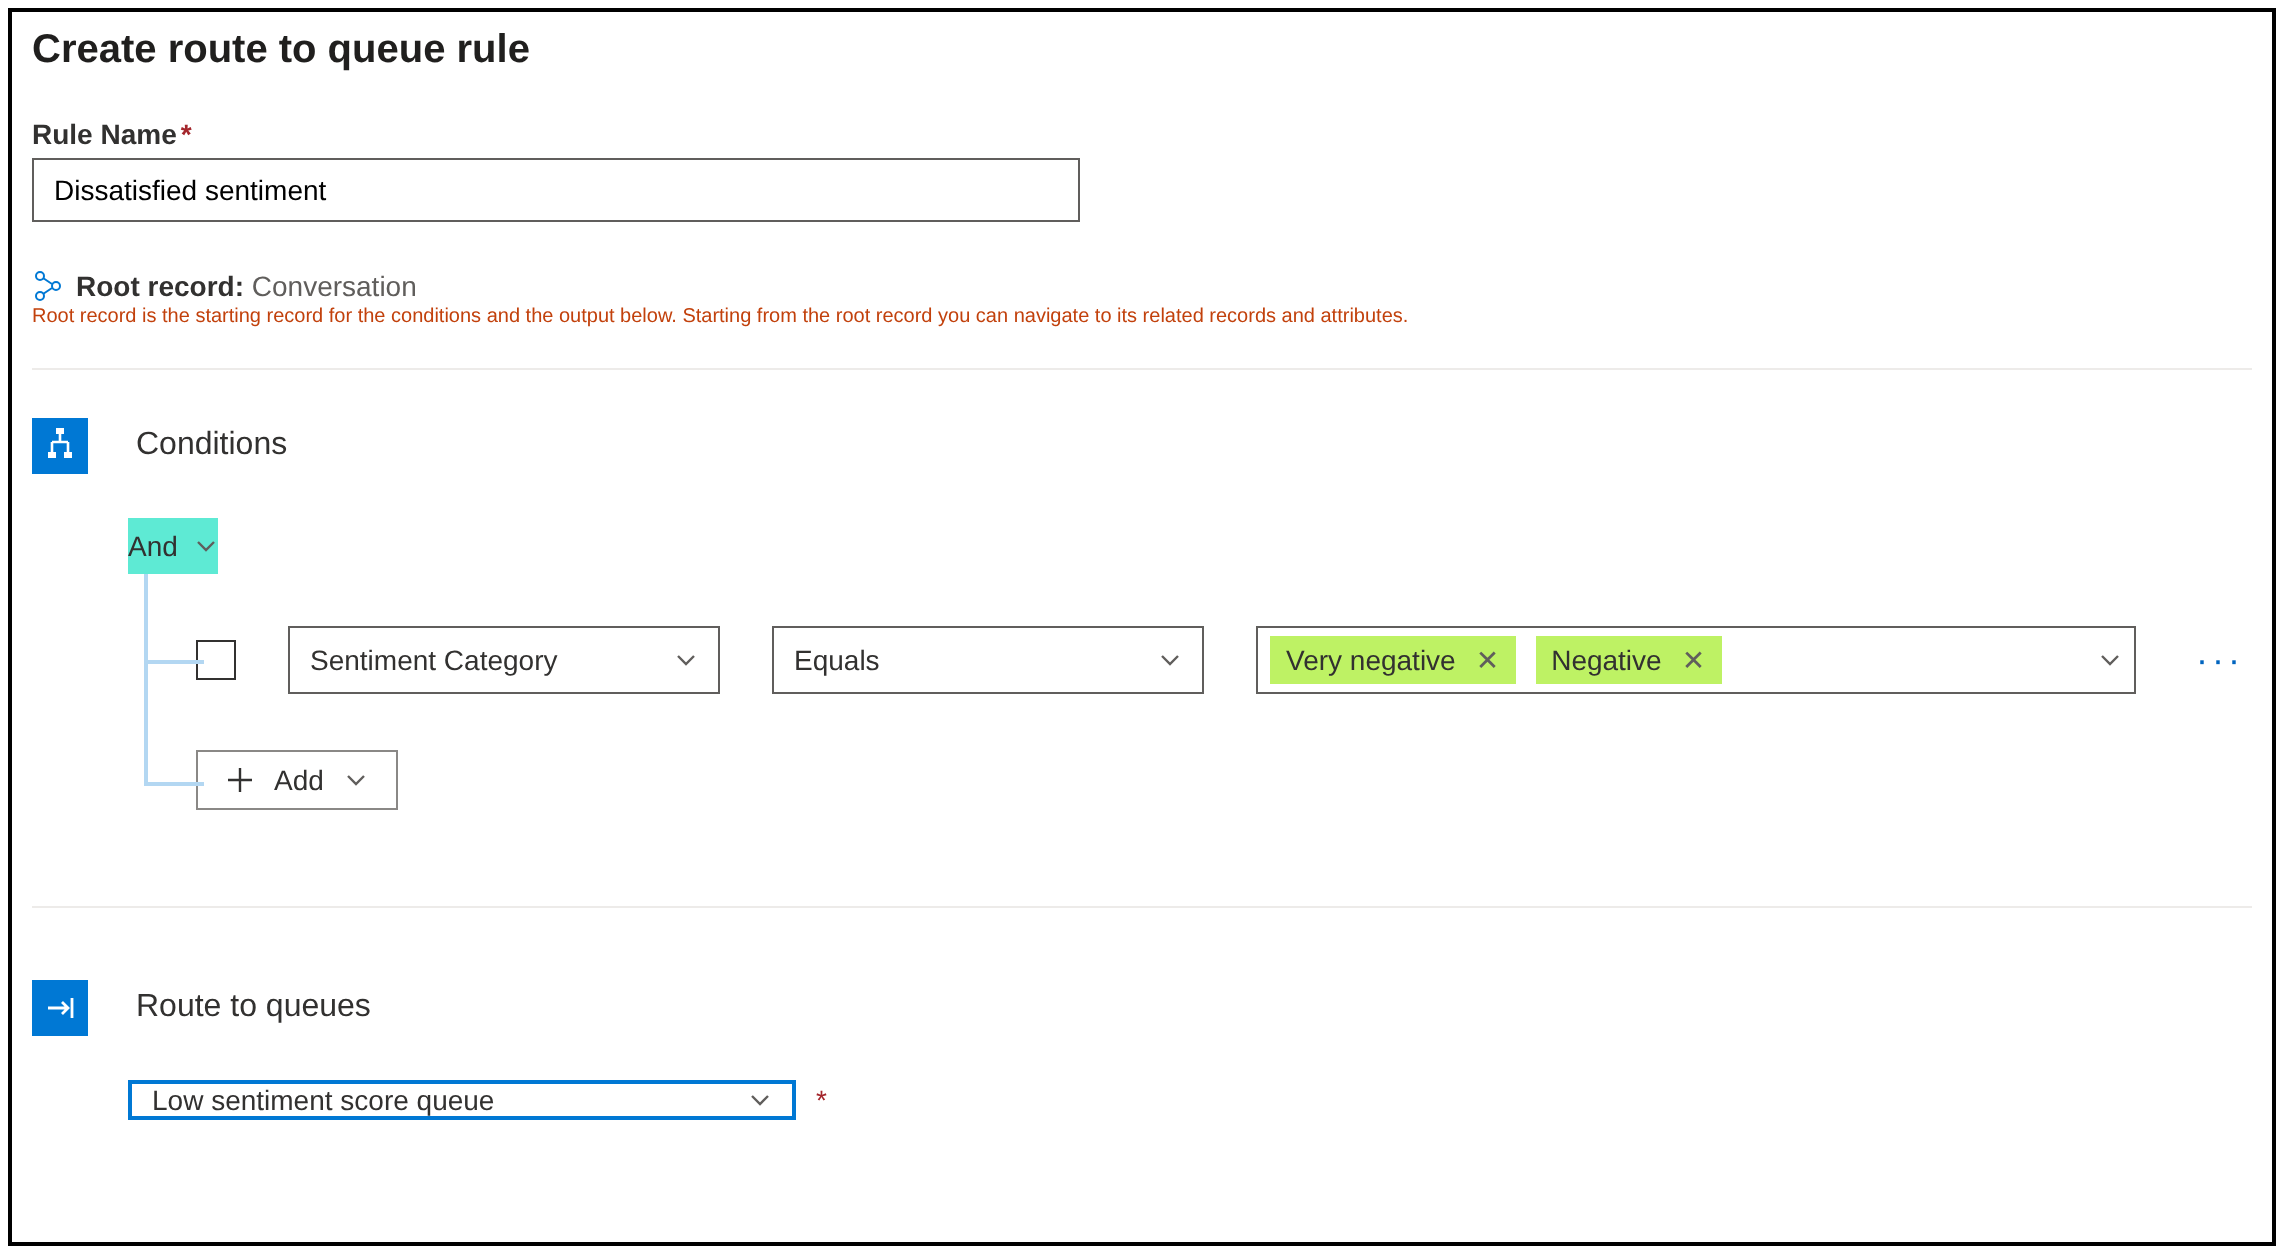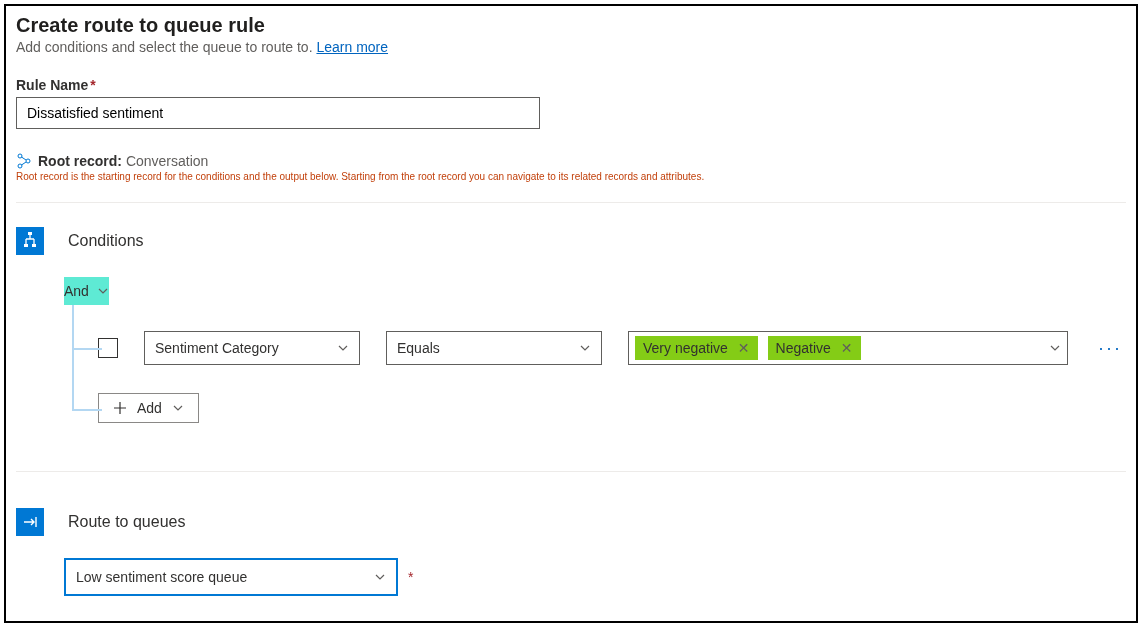--- a/index.html
+++ b/index.html
@@ -97,51 +97,48 @@
       padding: 0 10px; font-size: 14px; cursor: pointer;
     }
     .select-field { width: 224px; }
     .select-op { width: 224px; }
     .multi-value {
       height: 34px; border: 1px solid #605e5c; background: #fff;
       display: inline-flex; align-items: center; padding: 0 6px; gap: 10px;
       flex: 1; min-width: 440px;
     }
     .tag {
-      background: #84cc16; padding: 4px 8px; display: inline-flex; align-items: center; gap: 10px;
+      background: #bef264; padding: 4px 8px; display: inline-flex; align-items: center; gap: 10px;
       color: #323130;
     }
     .tag-x { color: #605e5c; cursor: pointer; font-size: 14px; }
     .mv-spacer { flex: 1; }
     .more-btn { color: #0064bf; font-size: 18px; letter-spacing: 2px; cursor: pointer; padding: 0 4px; }
 
     .add-row { padding-top: 28px; padding-bottom: 40px; }
     .add-btn {
       display: inline-flex; align-items: center; gap: 10px;
       border: 1px solid #8a8886; padding: 6px 14px; font-size: 14px; cursor: pointer; background: #fff;
     }
 
     .route-section { margin-top: 36px; }
     .queue-select-wrap { margin-left: 48px; margin-top: 22px; display: flex; align-items: center; gap: 8px; }
     .queue-select {
-      width: 334px; height: 38px; border: 2px solid #0078d4;
+      width: 334px; height: 20px; border: 2px solid #0078d4;
       display: inline-flex; align-items: center; justify-content: space-between;
       padding: 0 10px; font-size: 14px; cursor: pointer; background: #fff;
     }
     svg { display: block; }
   </style>
 </head>
 <body>
 
 <div class="frame">
 
   <h1 class="page-title">Create route to queue rule</h1>
-  <div class="subtext">
-    <span>Add conditions and select the queue to route to. </span><a class="link">Learn more</a>
-  </div>
 
   <label class="field-label">
     <span>Rule Name</span><span class="req">*</span>
   </label>
   <input class="text-input" value="Dissatisfied sentiment" style="">
 
   <div class="root-record-row">
     <span>
       <svg width="16" height="16" viewBox="0 0 16 16" fill="none">
           <circle cx="4" cy="3" r="2" stroke="#0078d4" stroke-width="1"></circle>

